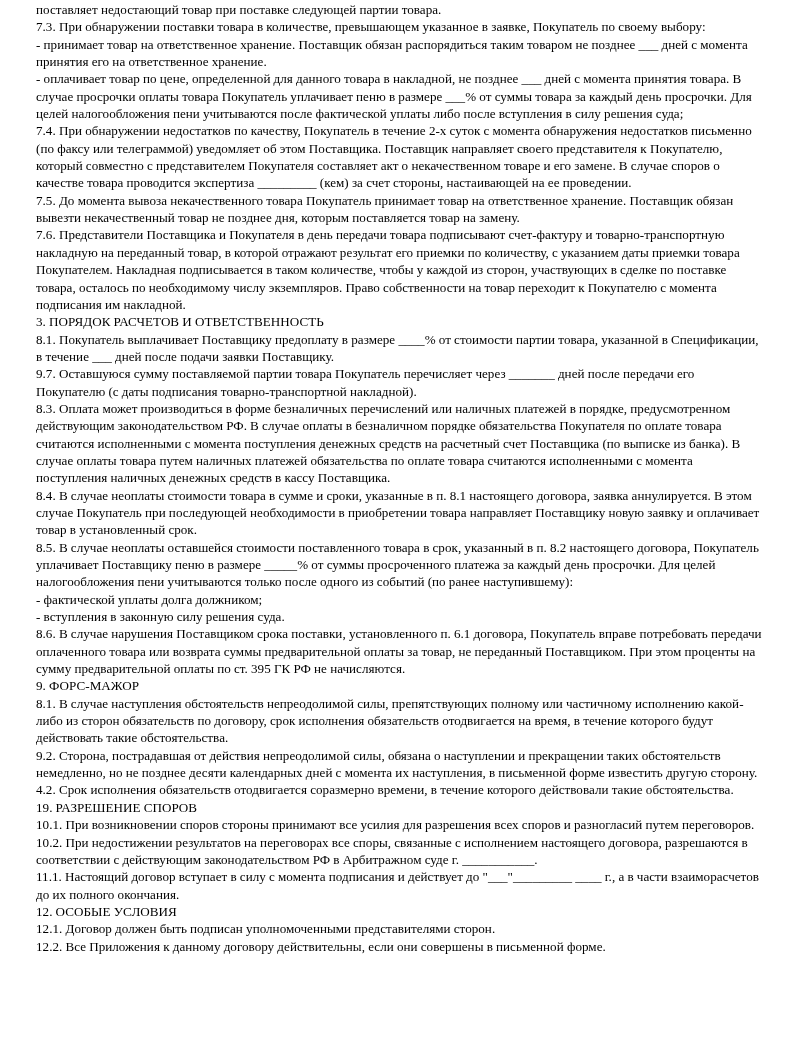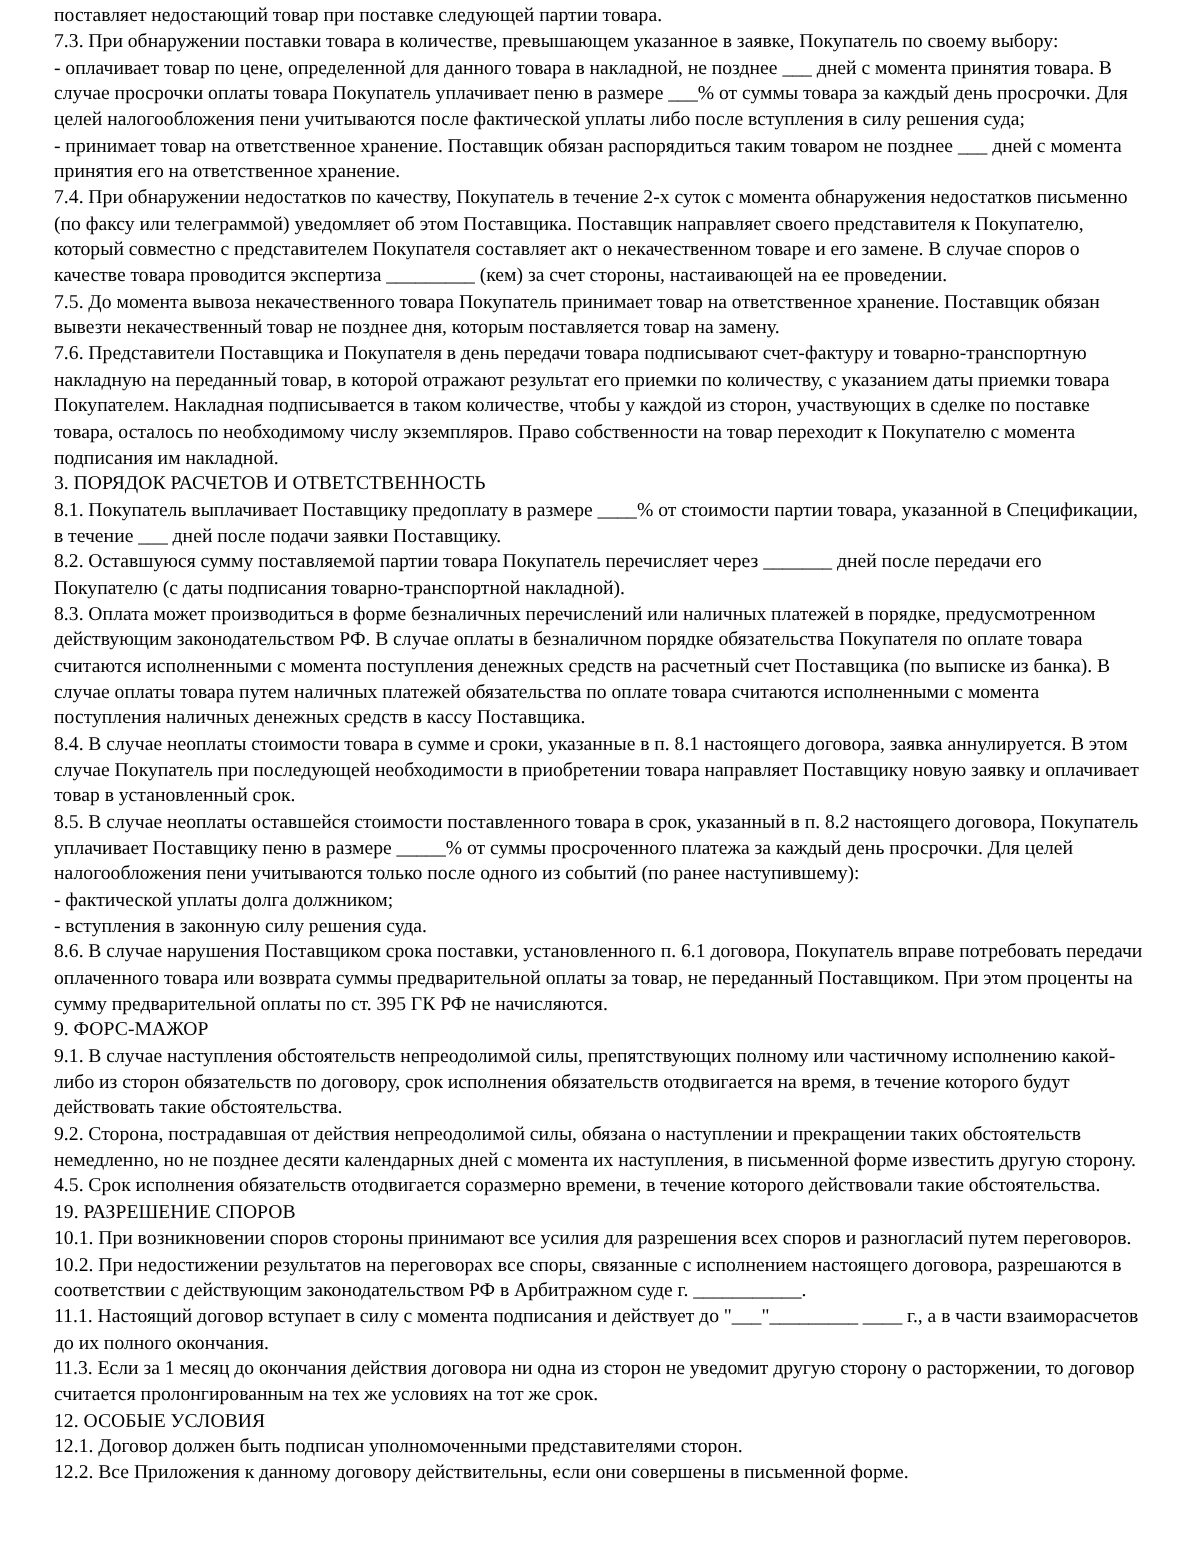--- a/index.html
+++ b/index.html
@@ -44,40 +44,39 @@
   
   .para, .heading { overflow-wrap: normal; }
 </style>
 </head>
 <body>
 
 <div class="page">
   <div class="doc-body" id="doc-body">
       <p class="para">поставляет недостающий товар при поставке следующей партии товара.</p>
       <p class="para">7.3. При обнаружении поставки товара в количестве, превышающем указанное в заявке, Покупатель по своему выбору:</p>
+      <p class="para">- принимает товар на ответственное хранение. Поставщик обязан распорядиться таким товаром не позднее ___ дней с момента принятия его на ответственное хранение.</p>
       <p class="para">- оплачивает товар по цене, определенной для данного товара в накладной, не позднее ___ дней с момента принятия товара. В случае просрочки оплаты товара Покупатель уплачивает пеню в размере ___% от суммы товара за каждый день просрочки. Для целей налогообложения пени учитываются после фактической уплаты либо после вступления в силу решения суда;</p>
-      <p class="para">- принимает товар на ответственное хранение. Поставщик обязан распорядиться таким товаром не позднее ___ дней с момента принятия его на ответственное хранение.</p>
       <p class="para">7.4. При обнаружении недостатков по качеству, Покупатель в течение 2-х суток с момента обнаружения недостатков письменно (по факсу или телеграммой) уведомляет об этом Поставщика. Поставщик направляет своего представителя к Покупателю, который совместно с представителем Покупателя составляет акт о некачественном товаре и его замене. В случае споров о качестве товара проводится экспертиза _________ (кем) за счет стороны, настаивающей на ее проведении.</p>
       <p class="para">7.5. До момента вывоза некачественного товара Покупатель принимает товар на ответственное хранение. Поставщик обязан вывезти некачественный товар не позднее дня, которым поставляется товар на замену.</p>
       <p class="para">7.6. Представители Поставщика и Покупателя в день передачи товара подписывают счет-фактуру и товарно-транспортную накладную на переданный товар, в которой отражают результат его приемки по количеству, с указанием даты приемки товара Покупателем. Накладная подписывается в таком количестве, чтобы у каждой из сторон, участвующих в сделке по поставке товара, осталось по необходимому числу экземпляров. Право собственности на товар переходит к Покупателю с момента подписания им накладной.</p>
       <p class="heading">3. ПОРЯДОК РАСЧЕТОВ И ОТВЕТСТВЕННОСТЬ</p>
       <p class="para">8.1. Покупатель выплачивает Поставщику предоплату в размере ____% от стоимости партии товара, указанной в Спецификации, в течение ___ дней после подачи заявки Поставщику.</p>
-      <p class="para">8.2. Оставшуюся сумму поставляемой партии товара Покупатель перечисляет через _______ дней после передачи его Покупателю (с даты подписания товарно-транспортной накладной).</p>
+      <p class="para">9.7. Оставшуюся сумму поставляемой партии товара Покупатель перечисляет через _______ дней после передачи его Покупателю (с даты подписания товарно-транспортной накладной).</p>
       <p class="para">8.3. Оплата может производиться в форме безналичных перечислений или наличных платежей в порядке, предусмотренном действующим законодательством РФ. В случае оплаты в безналичном порядке обязательства Покупателя по оплате товара считаются исполненными с момента поступления денежных средств на расчетный счет Поставщика (по выписке из банка). В случае оплаты товара путем наличных платежей обязательства по оплате товара считаются исполненными с момента поступления наличных денежных средств в кассу Поставщика.</p>
       <p class="para">8.4. В случае неоплаты стоимости товара в сумме и сроки, указанные в п. 8.1 настоящего договора, заявка аннулируется. В этом случае Покупатель при последующей необходимости в приобретении товара направляет Поставщику новую заявку и оплачивает товар в установленный срок.</p>
       <p class="para">8.5. В случае неоплаты оставшейся стоимости поставленного товара в срок, указанный в п. 8.2 настоящего договора, Покупатель уплачивает Поставщику пеню в размере _____% от суммы просроченного платежа за каждый день просрочки. Для целей налогообложения пени учитываются только после одного из событий (по ранее наступившему):</p>
       <p class="para">- фактической уплаты долга должником;</p>
       <p class="para">- вступления в законную силу решения суда.</p>
       <p class="para">8.6. В случае нарушения Поставщиком срока поставки, установленного п. 6.1 договора, Покупатель вправе потребовать передачи оплаченного товара или возврата суммы предварительной оплаты за товар, не переданный Поставщиком. При этом проценты на сумму предварительной оплаты по ст. 395 ГК РФ не начисляются.</p>
       <p class="heading">9. ФОРС-МАЖОР</p>
-      <p class="para">9.1. В случае наступления обстоятельств непреодолимой силы, препятствующих полному или частичному исполнению какой-либо из сторон обязательств по договору, срок исполнения обязательств отодвигается на время, в течение которого будут действовать такие обстоятельства.</p>
+      <p class="para">8.1. В случае наступления обстоятельств непреодолимой силы, препятствующих полному или частичному исполнению какой-либо из сторон обязательств по договору, срок исполнения обязательств отодвигается на время, в течение которого будут действовать такие обстоятельства.</p>
       <p class="para">9.2. Сторона, пострадавшая от действия непреодолимой силы, обязана о наступлении и прекращении таких обстоятельств немедленно, но не позднее десяти календарных дней с момента их наступления, в письменной форме известить другую сторону.</p>
-      <p class="para">4.5. Срок исполнения обязательств отодвигается соразмерно времени, в течение которого действовали такие обстоятельства.</p>
+      <p class="para">4.2. Срок исполнения обязательств отодвигается соразмерно времени, в течение которого действовали такие обстоятельства.</p>
       <p class="heading">19. РАЗРЕШЕНИЕ СПОРОВ</p>
       <p class="para">10.1. При возникновении споров стороны принимают все усилия для разрешения всех споров и разногласий путем переговоров.</p>
       <p class="para">10.2. При недостижении результатов на переговорах все споры, связанные с исполнением настоящего договора, разрешаются в соответствии с действующим законодательством РФ в Арбитражном суде г. ___________.</p>
       <p class="para">11.1. Настоящий договор вступает в силу с момента подписания и действует до "___"_________ ____ г., а в части взаиморасчетов до их полного окончания.</p>
-      <p class="para">11.3. Если за 1 месяц до окончания действия договора ни одна из сторон не уведомит другую сторону о расторжении, то договор считается пролонгированным на тех же условиях на тот же срок.</p>
       <p class="heading">12. ОСОБЫЕ УСЛОВИЯ</p>
       <p class="para">12.1. Договор должен быть подписан уполномоченными представителями сторон.</p>
       <p class="para">12.2. Все Приложения к данному договору действительны, если они совершены в письменной форме.</p>
     </div>
 </div>
 
 </body></html>

